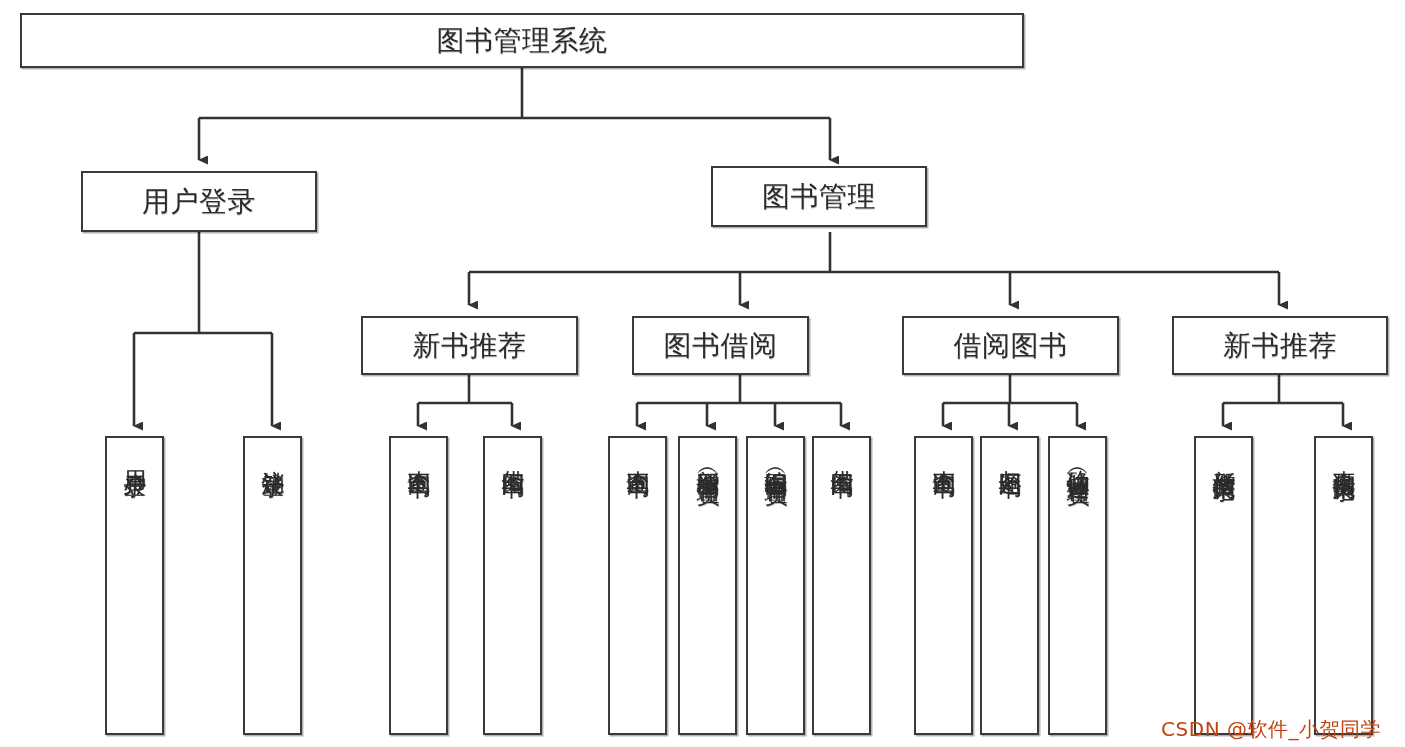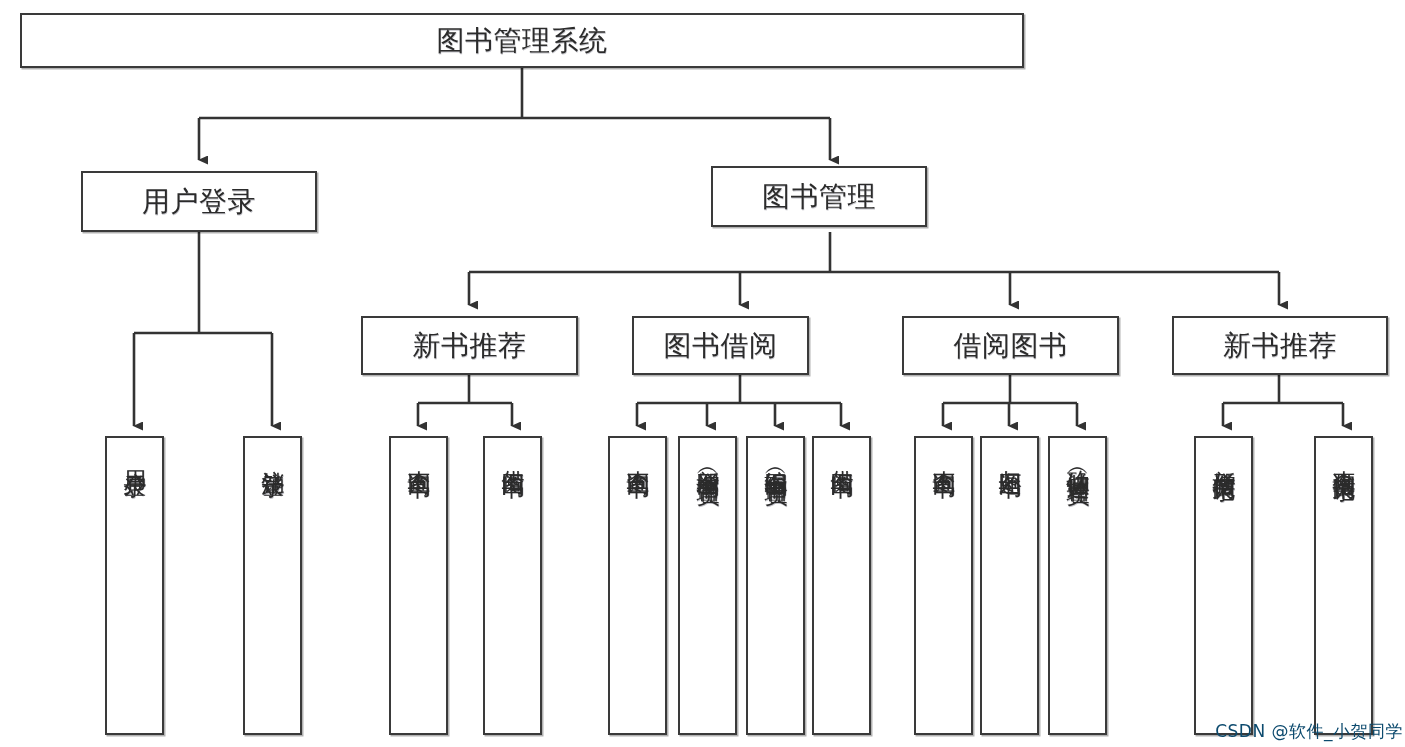--- a/index.html
+++ b/index.html
@@ -53,24 +53,24 @@
   .node-box.vertical .node-label {
     writing-mode: vertical-rl;
     text-orientation: upright;
     font-size: 23px;
     line-height: 1.12;
     letter-spacing: 2px;
     white-space: nowrap;
   }
   #watermark {
     position: absolute;
-    right: 2px;
+    right: 24px;
     bottom: 4px;
-    font-size: 17px;
-    color: #0c4a6e;
+    font-size: 20px;
+    color: #c2410c;
     letter-spacing: 0.5px;
     white-space: nowrap;
     pointer-events: none;
   }
 </style>
 </head>
 <body>
 
 <div id="diagram-root">
 

